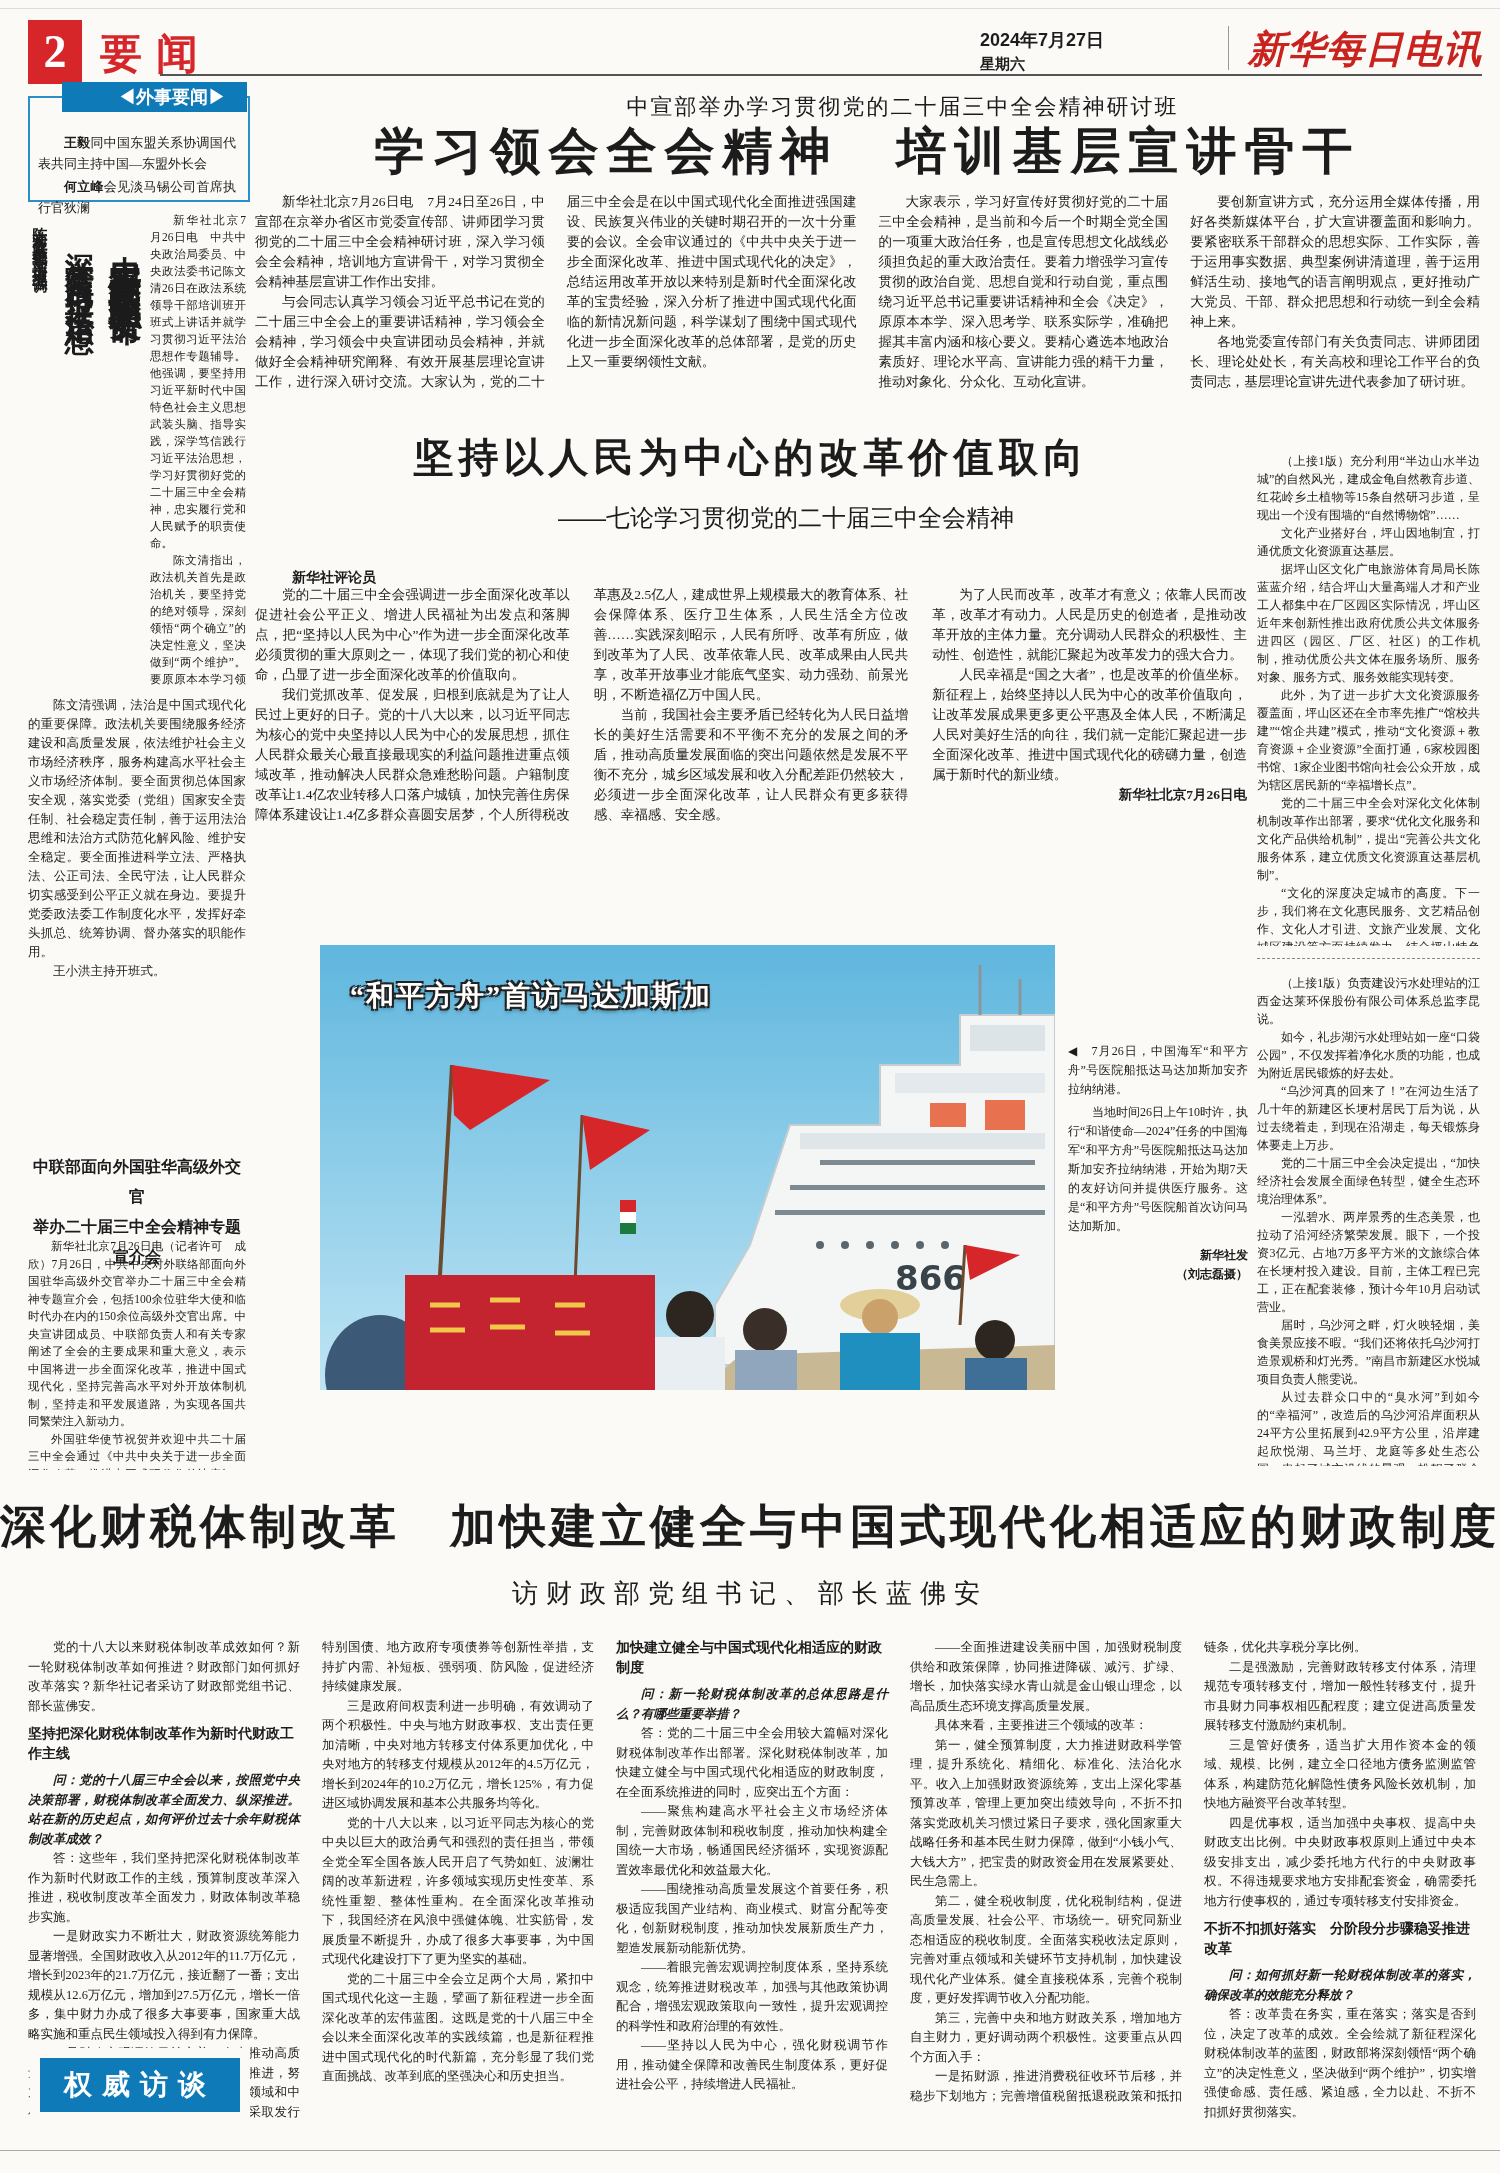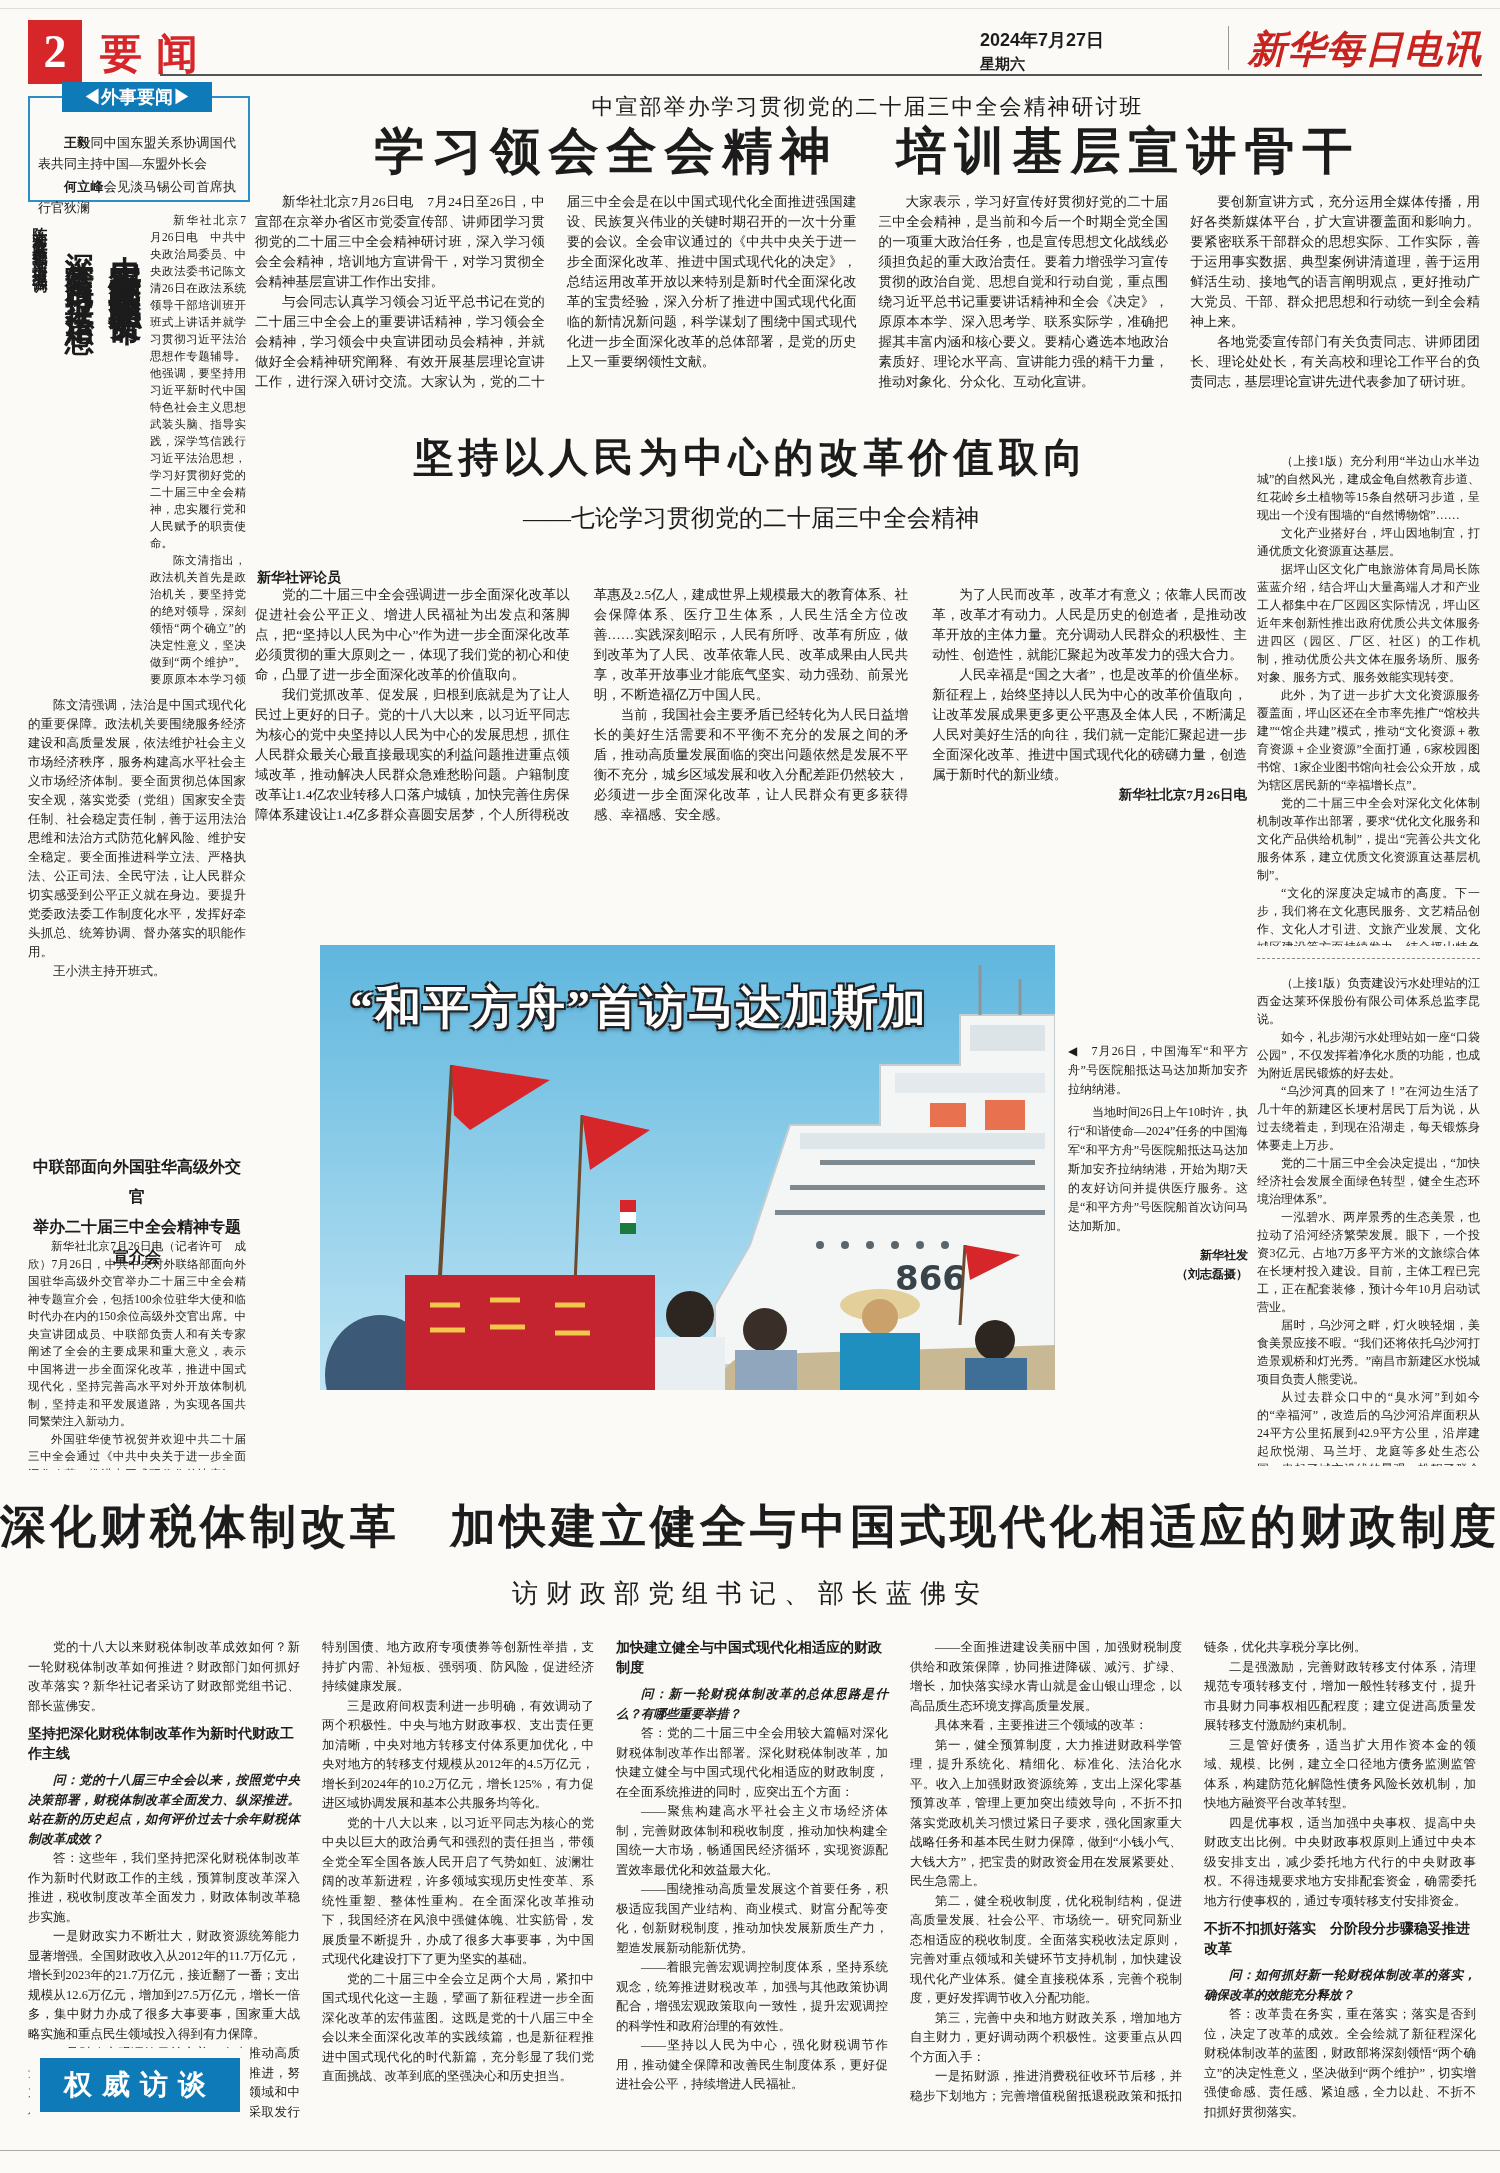--- a/index.html
+++ b/index.html
@@ -1,20 +1,20 @@
 <!DOCTYPE html>
 <html><head>
 <meta charset="utf-8">
 <style>
   html,body{margin:0;padding:0;}
   body{width:1500px;height:2173px;position:relative;background:#fbfaf7;
        font-family:"Liberation Serif","DejaVu Serif",serif;color:#1c1c1c;
        -webkit-font-smoothing:antialiased;}
   .a{position:absolute;}
-  .hei{font-family:Liberation Serif, serif;}
+  .hei{font-family:Liberation Sans, sans-serif;padding-left:35px;}
   .flow{text-align:justify;overflow:hidden;}
   .flow p{margin:0;text-indent:2em;}
   .flow p.dateline{text-align:right;font-weight:700;text-indent:0;}
   .flow p.sub{font-weight:700;text-indent:0;text-align:left;margin:8px 0;
               font-family:"Liberation Sans","DejaVu Sans",sans-serif;font-size:14px;}
   .flow p.q{font-weight:700;font-style:italic;}
   .flow p.credit{text-align:right;font-weight:700;text-indent:0;margin-top:10px;}
   
   .pagenum{left:28px;top:20px;width:54px;height:64px;background:#d6262a;color:#fff;
            font-size:46px;font-weight:800;text-align:center;line-height:64px;}
@@ -50,21 +50,21 @@
   .a1-body{left:255px;top:192px;width:1225px;height:236px;column-count:4;column-gap:22px;
            font-size:13.5px;line-height:20px;}
   
   .a2-headline{left:255px;top:430px;width:992px;text-align:center;font-size:40px;font-weight:800;letter-spacing:5px;}
   .a2-subhead{left:255px;top:502px;width:992px;text-align:center;font-size:24px;}
   .a2-byline{left:257px;top:569px;font-size:14px;font-weight:700;}
   .a2-body{left:255px;top:585px;width:992px;height:350px;column-count:3;column-gap:24px;
            font-size:13.5px;line-height:20px;}
   
   .photo{left:320px;top:945px;width:735px;height:445px;overflow:hidden;background:#7cc4e4;}
-  .photo-title{left:30px;top:32px;font-size:46px;font-weight:800;color:#fff;position:absolute;
+  .photo-title{left:30px;top:32px;font-size:28px;font-weight:800;color:#fff;position:absolute;
                letter-spacing:2px;
                text-shadow:-2px -2px 0 #222,2px -2px 0 #222,-2px 2px 0 #222,2px 2px 0 #222,0 3px 4px rgba(0,0,0,.5);}
   .caption{left:1068px;top:1042px;width:180px;height:350px;font-size:12px;line-height:19px;}
   .caption p{margin:0 0 4px 0;text-indent:2em;}
   .caption p.first{text-indent:0;}
   
   .jiean1{left:1257px;top:452px;width:223px;height:494px;font-size:12px;line-height:18px;}
   .dashrule{left:1257px;top:958px;width:223px;border-top:1.5px dashed #8a8a8a;height:0;}
   .jiean2{left:1257px;top:974px;width:223px;height:492px;font-size:12px;line-height:18px;}
   

